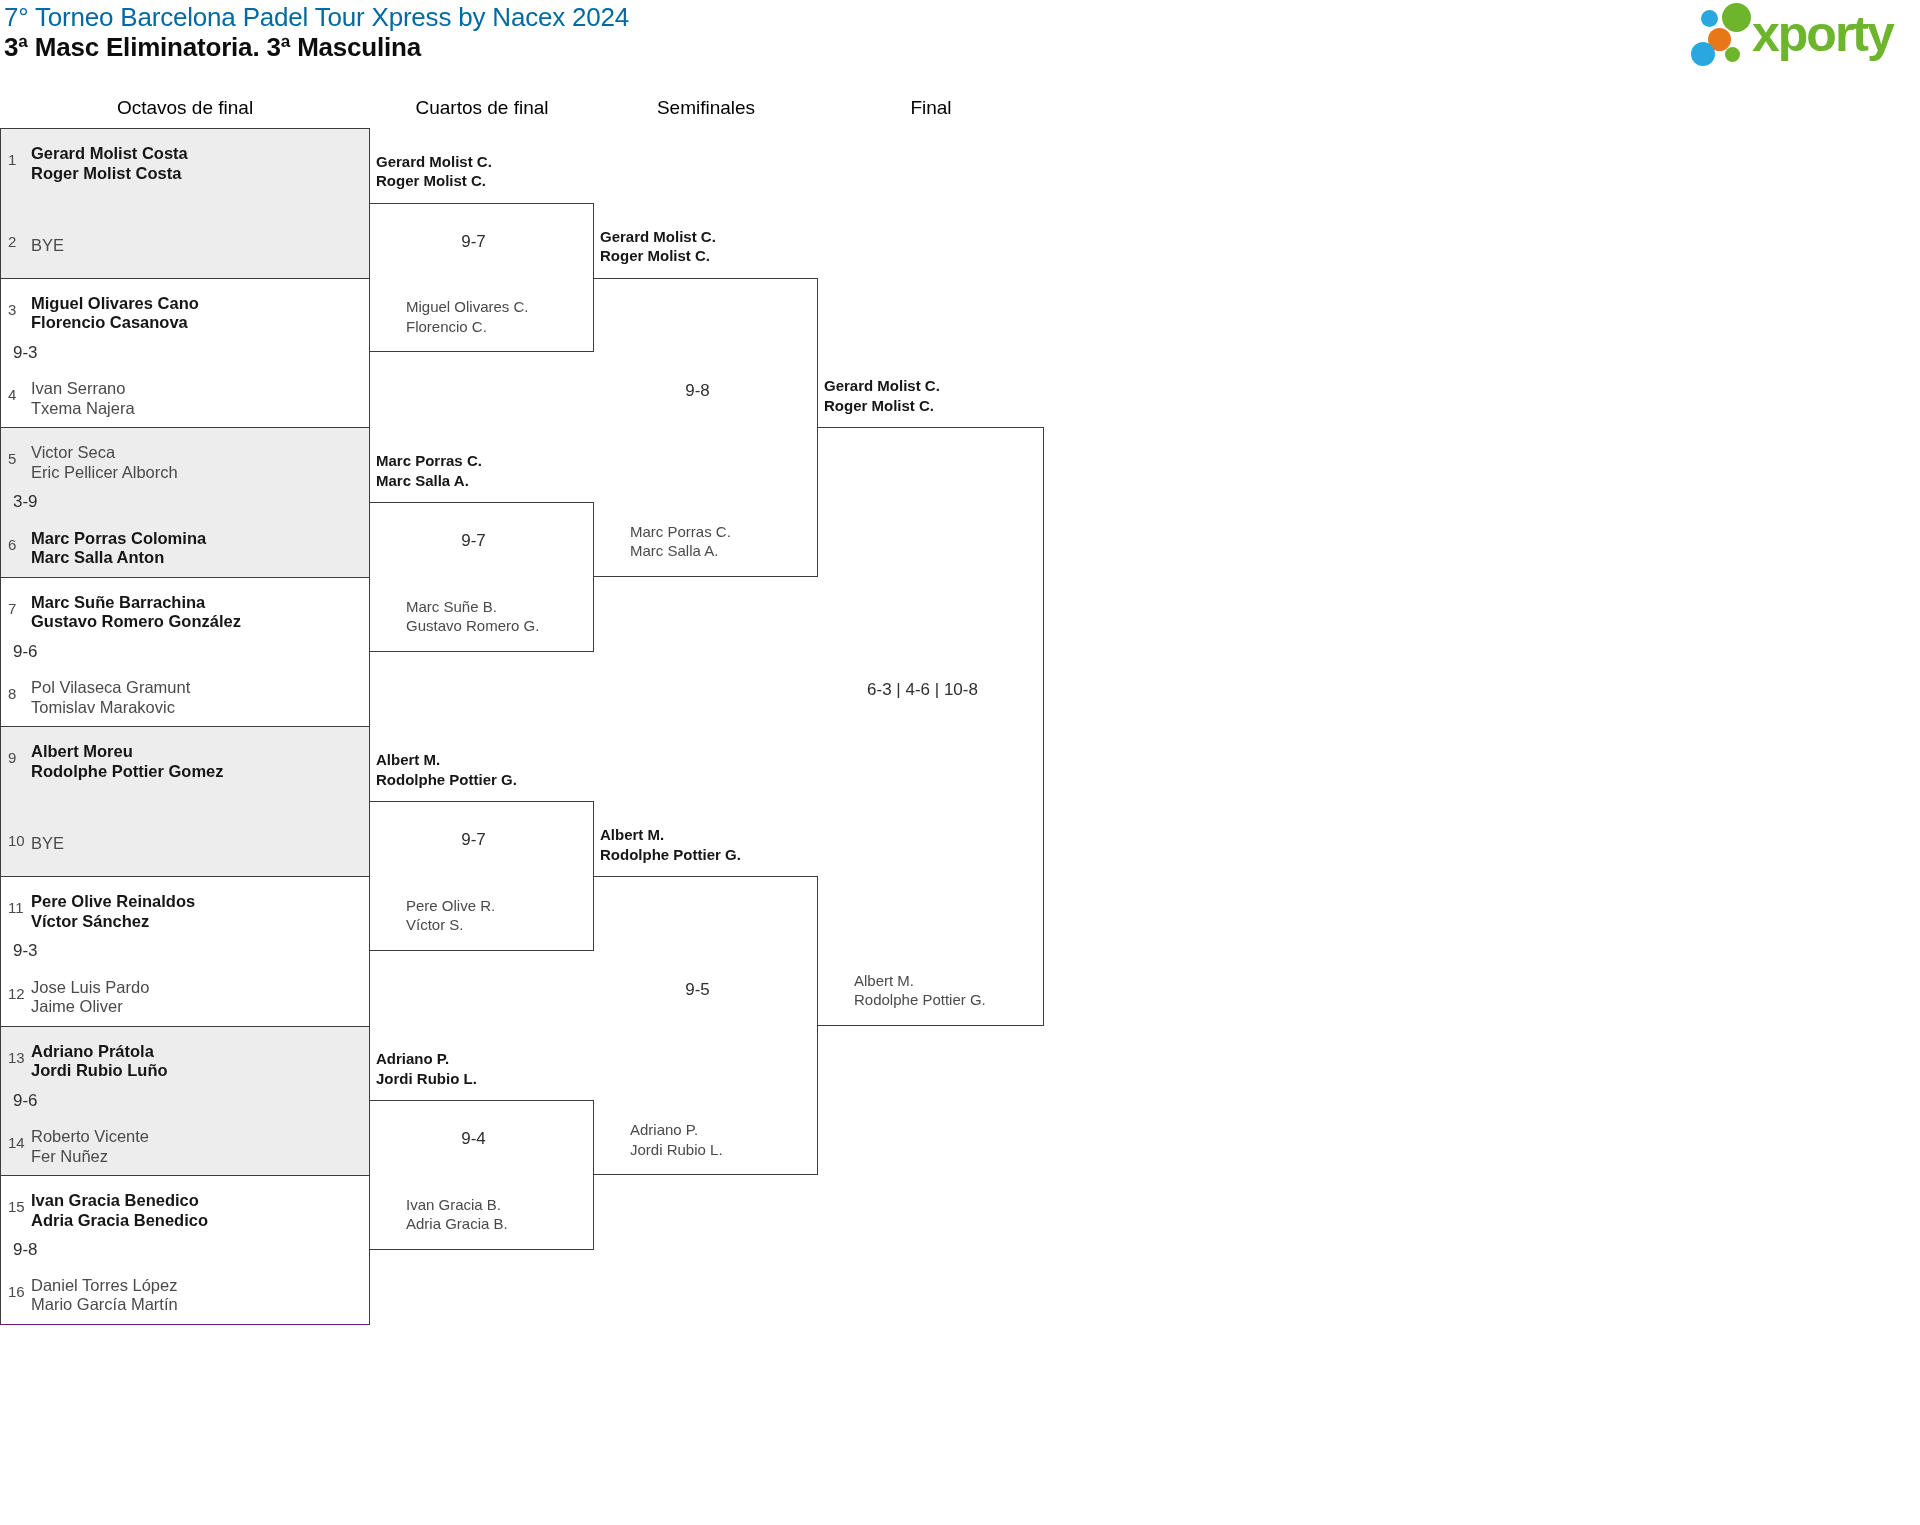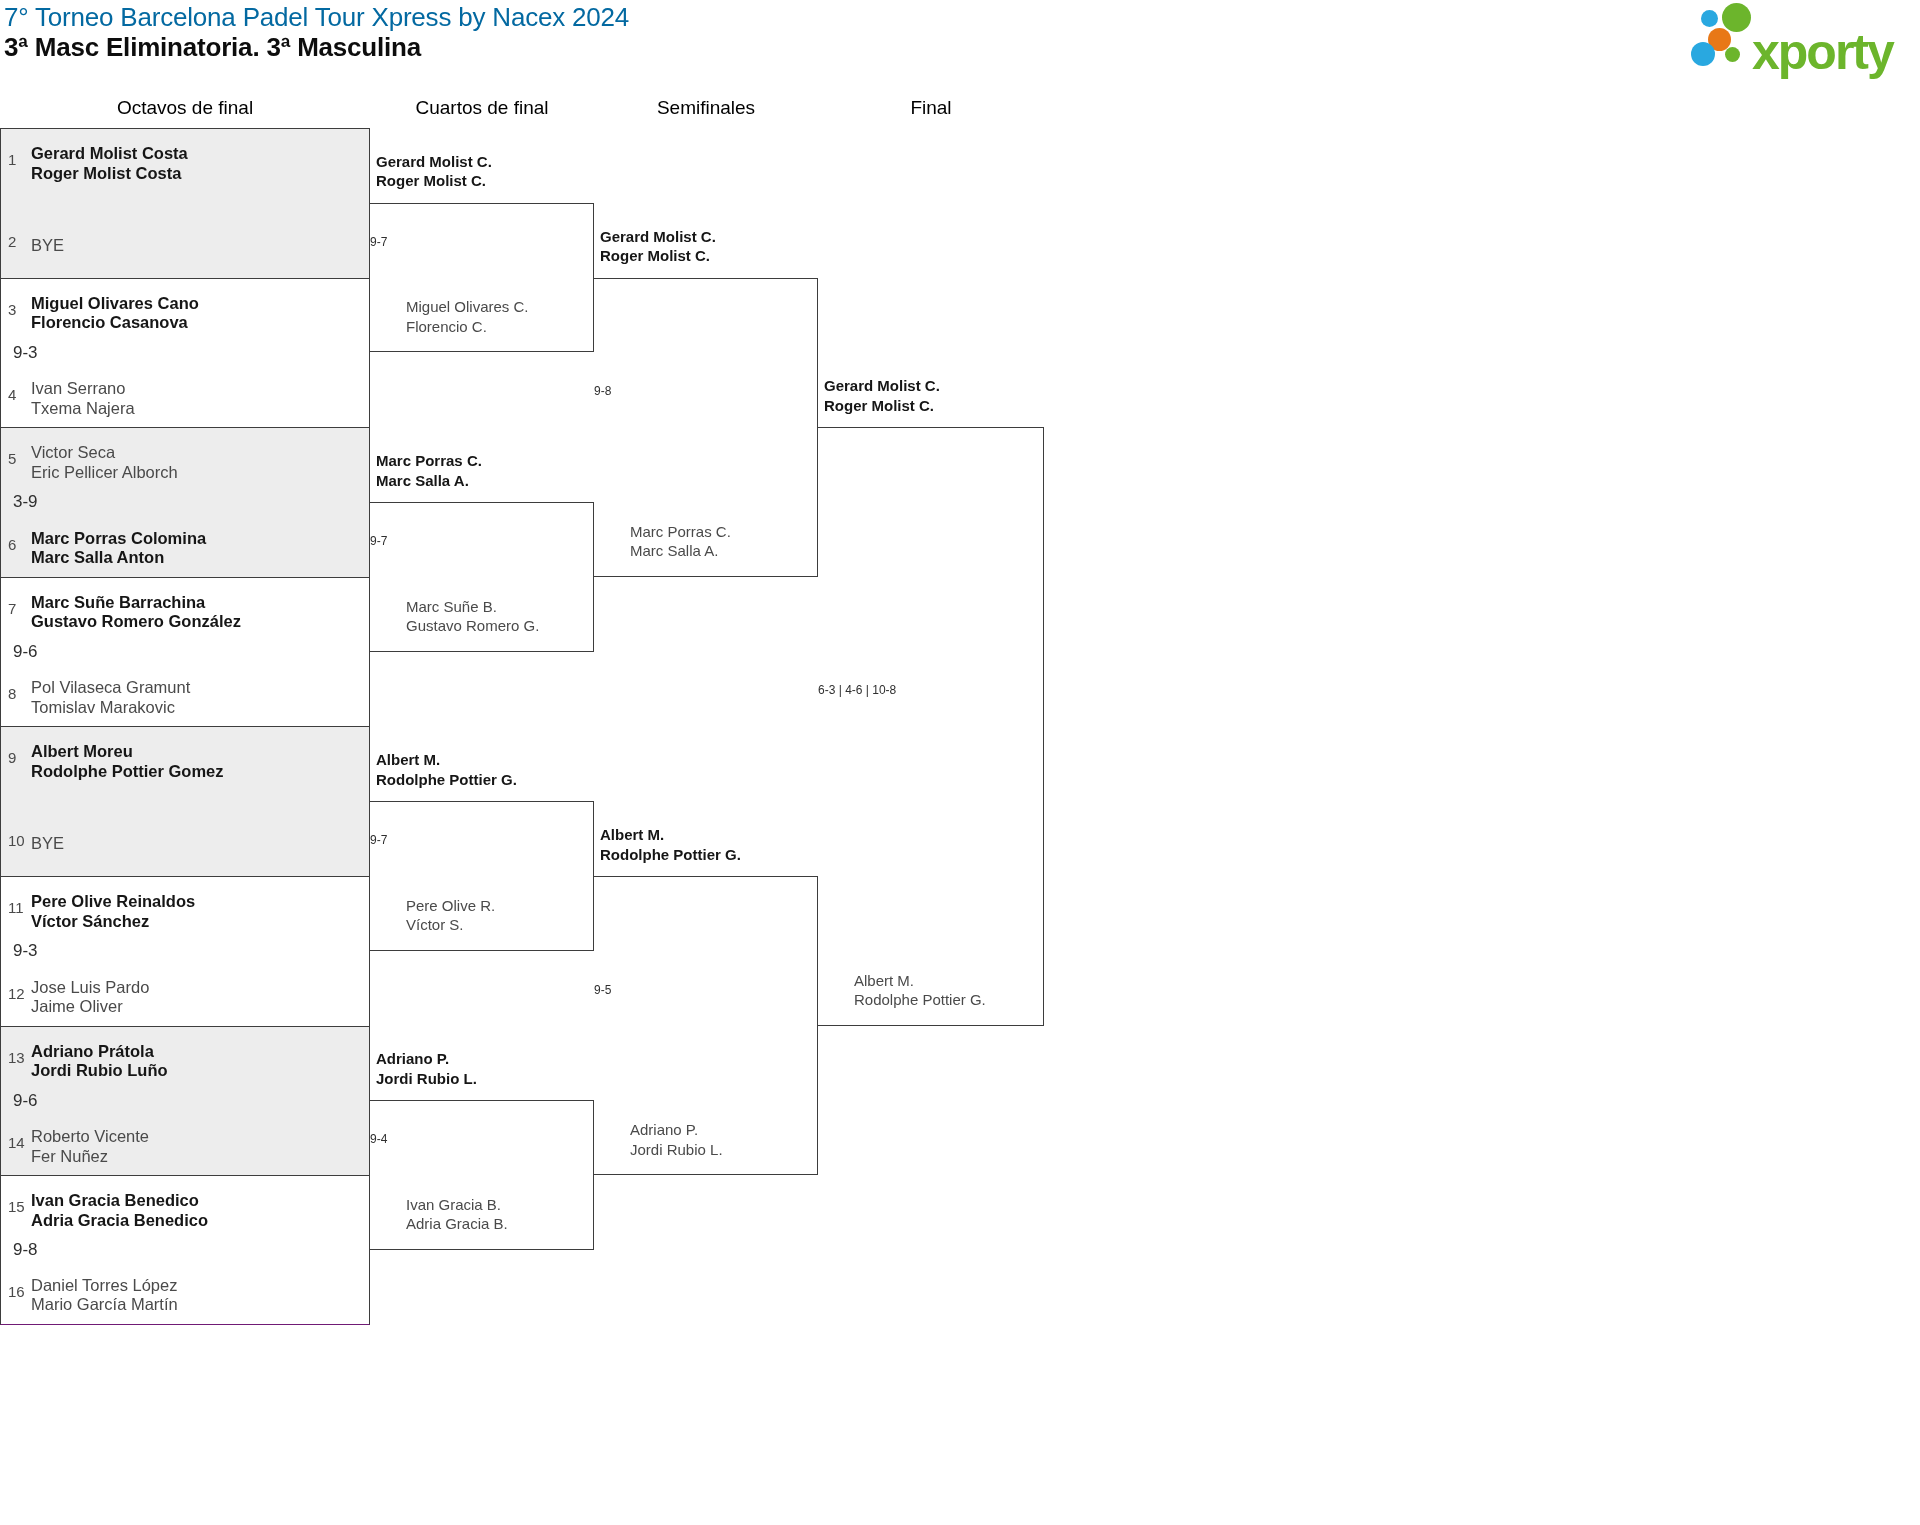--- a/index.html
+++ b/index.html
@@ -38,36 +38,36 @@
   .names.win{font-weight:700;color:#161616;}
   .nline{white-space:nowrap;}
   .o-score{position:absolute;left:12px;right:0;top:50%;transform:translateY(-50%);text-align:left;font-size:17px;color:#2f2f2f;}
 
   
   .m-rect{position:absolute;border:1px solid #3d3d3d;border-left:none;box-sizing:border-box;}
   .lbl{position:absolute;left:6px;font-size:15px;line-height:19.5px;color:#4a4a4a;white-space:nowrap;}
   .lbl.win{font-weight:700;color:#161616;}
   .lbl.above{bottom:calc(100% + 13px);}
   .lbl.inside{bottom:15px;margin-left:30px;}
-  .m-score{position:absolute;left:0;right:16px;top:calc(50% - 36px);transform:translateY(-50%);text-align:left;font-size:12px;color:#2f2f2f;white-space:nowrap;}
+  .m-score{position:absolute;left:0;right:16px;top:calc(50% - 36px);transform:translateY(-50%);text-align:center;font-size:17px;color:#2f2f2f;white-space:nowrap;}
 </style>
 </head>
 <body>
 
 <div class="page">
   <div class="title">7° Torneo Barcelona Padel Tour Xpress by Nacex 2024</div>
   <div class="subtitle">3ª Masc Eliminatoria. 3ª Masculina</div>
 
   <div class="logo">
     <span class="dot d1" style="background: rgb(41, 168, 224);"></span>
     <span class="dot d2" style="background: rgb(108, 181, 44);"></span>
     <span class="dot d3" style="background: rgb(232, 120, 23);"></span>
     <span class="dot d4" style="background: rgb(41, 168, 224);"></span>
     <span class="dot d5" style="background: rgb(108, 181, 44);"></span>
-    <span class="brand" style="color: rgb(108, 181, 44); margin-top: 18px;">xporty</span>
+    <span class="brand" style="color: rgb(108, 181, 44);">xporty</span>
   </div>
 
   <div class="rh" style="left:185px">Octavos de final</div>
   <div class="rh" style="left:482px">Cuartos de final</div>
   <div class="rh" style="left:706px">Semifinales</div>
   <div class="rh" style="left:931px">Final</div>
 
   <div id="bracket">
       <div class="o-box gray" style="top: 128px; height: 149.6px;">
         <div class="team team-a">

